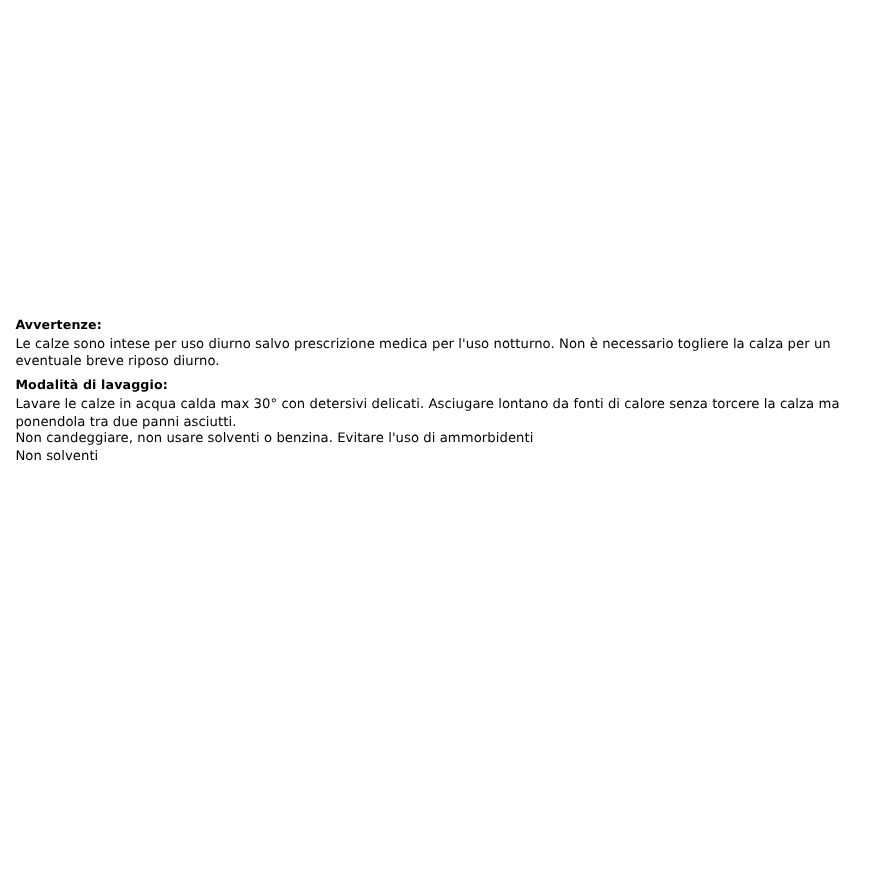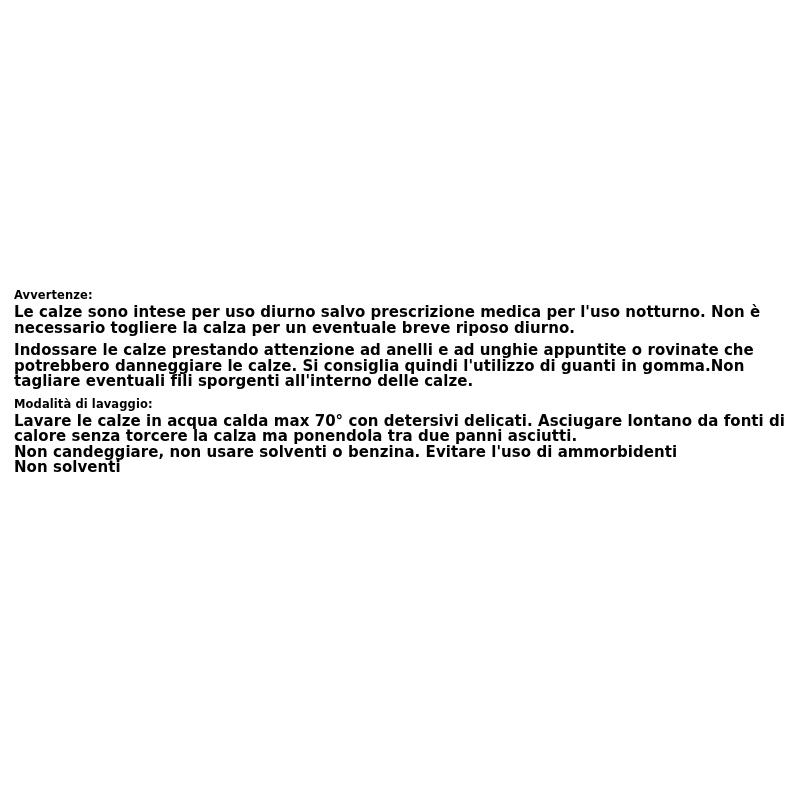--- a/index.html
+++ b/index.html
@@ -36,22 +36,22 @@
     margin-bottom: 1px;
   }
   .heading {
     font-size: 11.5px;
     font-weight: bold;
     line-height: 15px;
     letter-spacing: 0.1px;
     margin: 0 0 2px 0;
   }
   .para {
-    font-size: 15px;
-    font-weight: bold;
+    font-size: 12px;
+    font-weight: normal;
     line-height: 15.5px;
     letter-spacing: 0.05px;
     margin: 0;
     text-align: left;
     white-space: pre-wrap;
   }
   .para + .para {
     margin-top: 0;
   }
 </style>
@@ -60,24 +60,23 @@
 
 <div class="page">
   <div class="content">
 
     <div class="section">
       <p class="heading">Avvertenze:</p>
       <p class="para">Le calze sono intese per uso diurno salvo prescrizione medica per l'uso notturno. Non è necessario togliere la calza per un eventuale breve riposo diurno.</p>
     </div>
 
     <div class="section">
-      <p class="para">Indossare le calze prestando attenzione ad anelli e ad unghie appuntite o rovinate che potrebbero danneggiare le calze. Si consiglia quindi l'utilizzo di guanti in gomma.Non tagliare eventuali fili sporgenti all'interno delle calze.</p>
     </div>
 
     <div class="section">
       <p class="heading">Modalità di lavaggio:</p>
-      <p class="para">Lavare le calze in acqua calda max 70° con detersivi delicati. Asciugare lontano da fonti di calore senza torcere la calza ma ponendola tra due panni asciutti.</p>
+      <p class="para">Lavare le calze in acqua calda max 30° con detersivi delicati. Asciugare lontano da fonti di calore senza torcere la calza ma ponendola tra due panni asciutti.</p>
       <p class="para">Non candeggiare, non usare solventi o benzina. Evitare l'uso di ammorbidenti</p>
       <p class="para">Non solventi</p>
     </div>
 
   </div>
 </div>
 
 </body></html>

